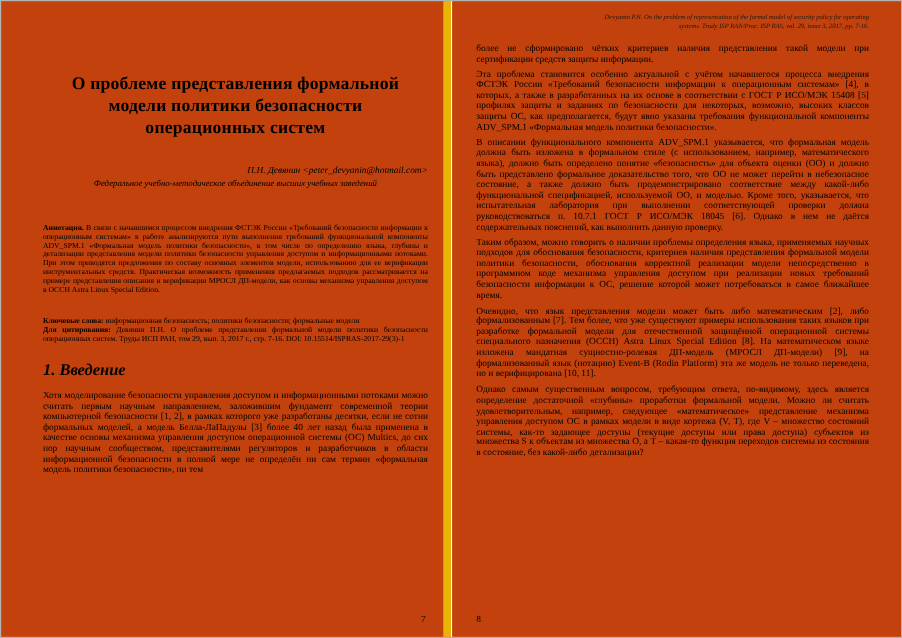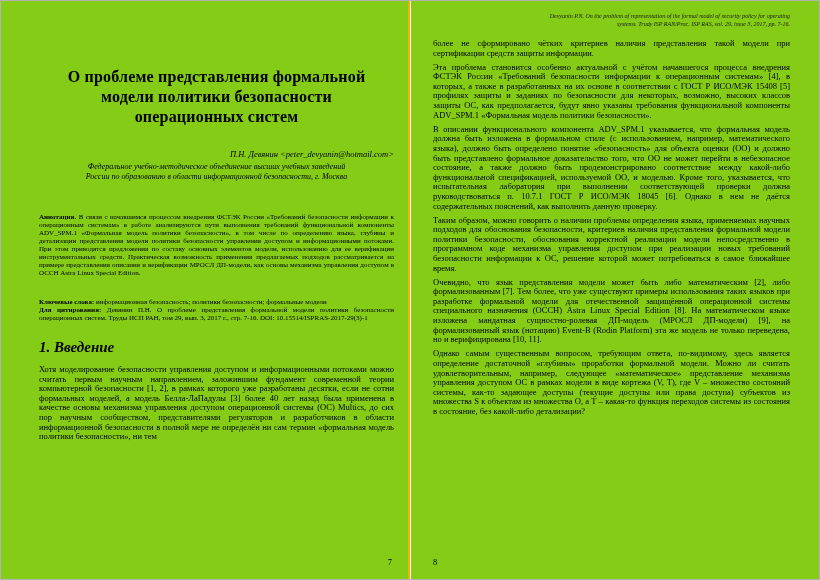--- a/index.html
+++ b/index.html
@@ -1,20 +1,20 @@
 <!DOCTYPE html>
 <html><head>
 <meta charset="utf-8">
 <style>
   * { margin:0; padding:0; box-sizing:border-box; }
   html,body { background:#eaeaea; }
   body { font-family:"Liberation Serif", serif; color:#000; }
   .spread { position:relative; width:820px; height:580px; background:#ffffff; border:1px solid #b3b3b3; margin:0 auto; overflow:hidden; }
-  .page { position:absolute; top:0; height:578px; background:#84cc16; }
-  .page-left  { left:0; width:409px; padding:66px 14px 0 38px; border-right:2px solid #eab308; }
+  .page { position:absolute; top:0; height:578px; background:#c2410c; }
+  .page-left  { left:0; width:409px; padding:66px 14px 0 38px; border-right:7px solid #eab308; }
   .page-right { left:410px; width:410px; padding:12px 31px 0 22px; }
 
   .title { font-size:16px; line-height:20px; font-weight:bold; text-align:center; letter-spacing:.2px; }
   .tline { display:block; }
   .author { margin-top:22px; font-size:8.5px; font-style:italic; text-align:right; }
   .affil  { margin-top:3px; font-size:8px; font-style:italic; text-align:center; line-height:10px; }
   .aline  { display:block;text-align:center; }
 
   .small { font-size:7px; line-height:8px; text-align:justify; }
   .abstract { margin-top:31px; }
@@ -44,21 +44,20 @@
     <h1 class="title">
       <span class="tline">О проблеме представления формальной</span>
       <span class="tline">модели политики безопасности</span>
       <span class="tline">операционных систем</span>
     </h1>
 
     <div class="author">П.Н. Девянин &lt;peter_devyanin@hotmail.com&gt;</div>
 
     <div class="affil">
       <span class="aline">Федеральное учебно-методическое объединение высших учебных заведений</span>
-      <span class="aline">России по образованию в области информационной безопасности, г. Москва</span>
     </div>
 
     <p class="small abstract">
       <b>Аннотация.</b>
       <span>В связи с начавшимся процессом внедрения ФСТЭК России «Требований безопасности информации к операционным системам» в работе анализируются пути выполнения требований функциональной компоненты ADV_SPM.1 «Формальная модель политики безопасности», в том числе по определению языка, глубины и детализации представления модели политики безопасности управления доступом и информационными потоками. При этом приводятся предложения по составу основных элементов модели, использованию для ее верификации инструментальных средств. Практическая возможность применения предлагаемых подходов рассматривается на примере представления описания и верификации МРОСЛ ДП-модели, как основы механизма управления доступом в ОССН Astra Linux Special Edition.</span>
     </p>
 
     <p class="small keywords">
       <b>Ключевые слова:</b>
       <span>информационная безопасность; политики безопасности; формальные модели</span>

